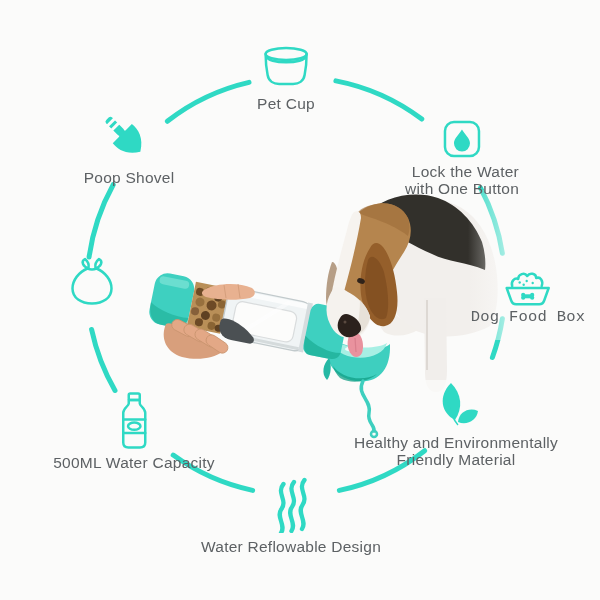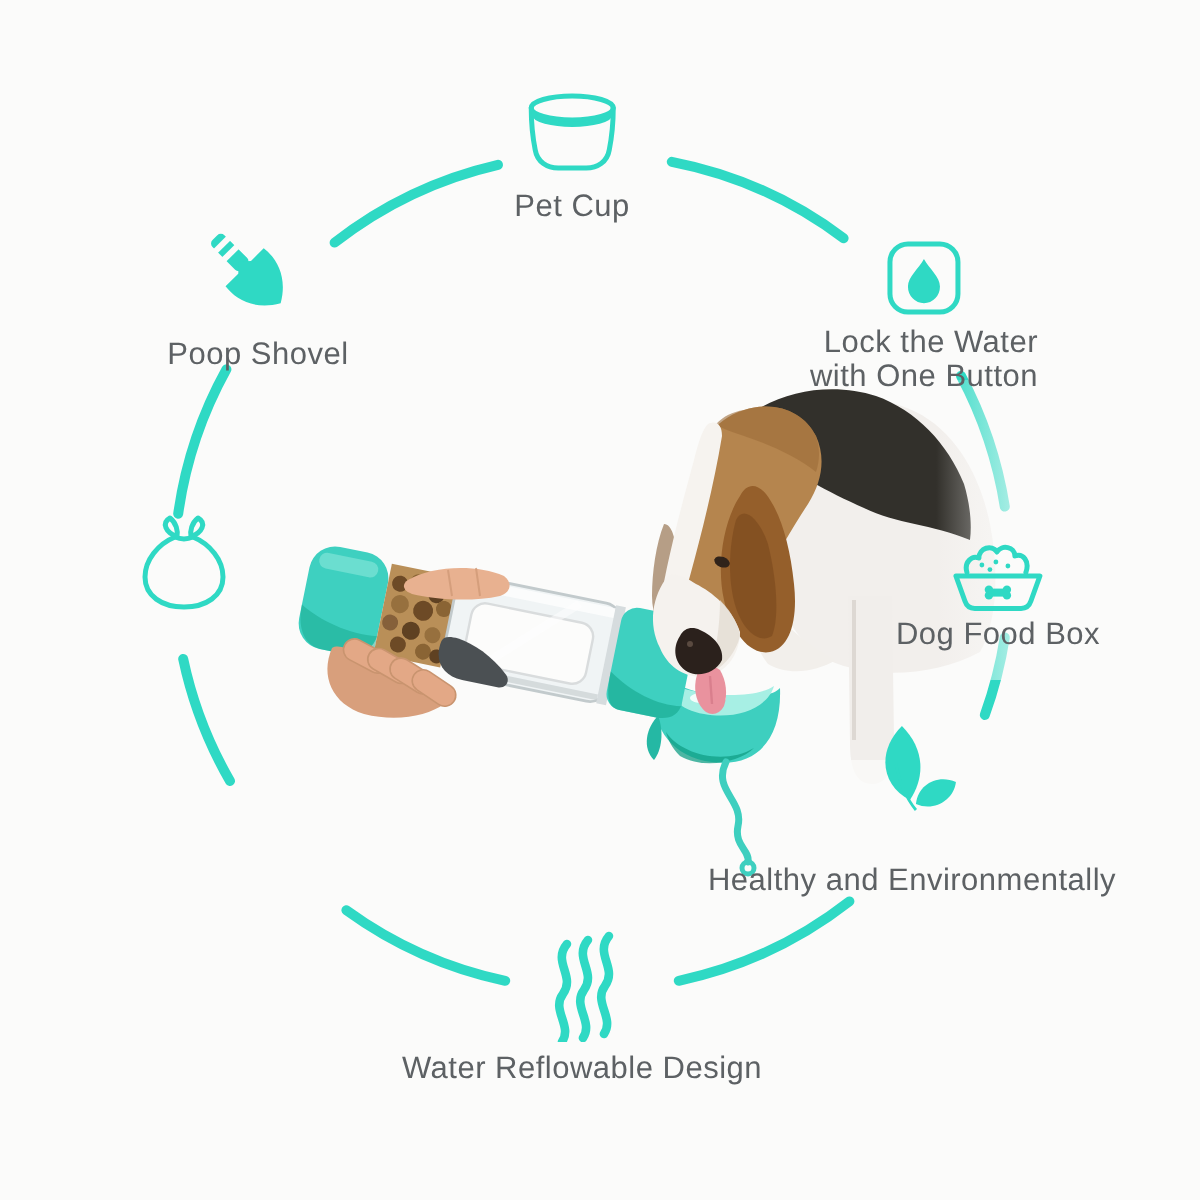--- a/index.html
+++ b/index.html
@@ -154,21 +154,21 @@
         <rect class="ic-stroke" x="-17" y="-17" width="34" height="34" rx="9"></rect>
         <path class="ic-fill" d="M0,-9.5 C2.8,-4.5 8,-0.5 8,4.2 A8,8.4 0 1 1 -8,4.2 C-8,-0.5 -2.8,-4.5 0,-9.5 Z"></path>
       </svg>
     </div>
     <div class="label" style="margin-top:4px;">
       <div>Lock the Water</div>
       <div>with One Button</div>
     </div>
   </div>
 
-  <div class="feature" style="left:499px;top:262px;">
+  <div class="feature" style="left:528px;top:262px;font-family:Liberation Mono, monospace;">
     <div class="icon">
       <svg width="48" height="44" viewBox="-24 -26 48 44">
         <path class="ic-stroke" d="M-21,0 L-16.5,12.5 C-15.7,14.9 -14,16.2 -11.6,16.2 L11.6,16.2 C14,16.2 15.7,14.9 16.5,12.5 L21,0 Z"></path>
         <path class="ic-stroke" d="M-15.5,-1.8 C-17,-7 -13,-10.5 -9.5,-9 C-9.5,-14 -3,-16 -0.5,-12 C2,-16 8.5,-14.5 8.5,-10 C12.5,-11.5 16,-7.5 14,-1.8"></path>
         <circle class="ic-fill" cx="-8" cy="-5.5" r="1.2"></circle>
           <circle class="ic-fill" cx="-1" cy="-7" r="1.2"></circle>
         <circle class="ic-fill" cx="5" cy="-5" r="1.2"></circle>
           <circle class="ic-fill" cx="-4" cy="-3.2" r="1.2"></circle>
         <g class="ic-fill">
           <circle cx="-4.5" cy="6.9" r="2.1"></circle>
@@ -177,48 +177,62 @@
             <circle cx="4.5" cy="9.7" r="2.1"></circle>
           <rect x="-4.5" y="6.3" width="9" height="4"></rect>
         </g>
       </svg>
     </div>
     <div class="label" style="margin-top:3px;">
       <div>Dog Food Box</div>
     </div>
   </div>
 
-  <div class="feature" style="left:456px;top:360px;gap:18px;">
+  <div class="feature" style="left:456px;top:380px;">
     <div class="icon">
       <svg width="54" height="48" viewBox="-27 -36 54 48">
         <path class="ic-fill" d="M-1,4 C-15,-3 -18,-20 -5,-33 C6,-22 7,-8 -1,4 Z"></path>
         <path class="ic-fill" d="M2,6 C3,-4 13,-9 22,-5 C21,4 11,10 2,6 Z"></path>
         <path d="M-8,-14 C-6,-4 -3,3 2,9" fill="none" stroke="#2fd9c4" stroke-width="1.4"></path>
       </svg>
     </div>
     <div class="label" style="margin-top:6px;">
       <div>Healthy and Environmentally</div>
-    </div>
-  </div>
-
-  <div class="feature" style="left:291px;top:465px;">
+      <div>Friendly Material</div>
+    </div>
+  </div>
+
+  <div class="feature" style="left:291px;top:477px;">
     <div class="icon">
       <svg width="40" height="56" viewBox="-9 -3 40 56">
         <g fill="none" stroke="#2fd9c4" stroke-width="4.3" stroke-linecap="round">
           <path transform="translate(0,4)" d="M3.5,0 C-4,9 8,16 1.5,25 C-4.5,33 6.5,41 1,49"></path>
           <path transform="translate(10.5,2)" d="M3.5,0 C-4,9 8,16 1.5,25 C-4.5,33 6.5,41 1,49"></path>
           <path transform="translate(21,0)" d="M3.5,0 C-4,9 8,16 1.5,25 C-4.5,33 6.5,41 1,49"></path>
         </g>
       </svg>
     </div>
     <div class="label" style="margin-top:5px;">
       <div>Water Reflowable Design</div>
     </div>
   </div>
 
+  <div class="feature" style="left:134px;top:392px;">
+    <div class="icon">
+      <svg width="30" height="60" viewBox="-15 -30 30 60">
+        <rect class="ic-stroke" x="-5.5" y="-28.5" width="11" height="6.5" rx="1.6"></rect>
+        <path class="ic-stroke" d="M-5.5,-22 L-5.5,-18.6 C-5.5,-16 -11,-13.8 -11,-9.2 L-11,20.5 C-11,23.6 -9,25.5 -5.8,25.5 L5.8,25.5 C9,25.5 11,23.6 11,20.5 L11,-9.2 C11,-13.8 5.5,-16 5.5,-18.6 L5.5,-22 Z"></path>
+        <path class="ic-stroke" d="M-11,-2.5 L11,-2.5 M-11,11 L11,11"></path>
+        <ellipse class="ic-stroke" cx="0" cy="4.2" rx="6.2" ry="3.6"></ellipse>
+      </svg>
+    </div>
+    <div class="label" style="margin-top:2px;">
+      <div>500ML Water Capacity</div>
+    </div>
+  </div>
 
   <div class="feature" style="left:92px;top:256px;">
     <div class="icon">
       <svg width="46" height="50" viewBox="-23 -26 46 50">
         <path class="ic-stroke" d="M-4.5,-13.5 C-13,-10 -19.5,-2 -19.5,6.5 C-19.5,16 -11,21.5 0,21.5 C11,21.5 19.5,16 19.5,6.5 C19.5,-2 13,-10 4.5,-13.5"></path>
         <path class="ic-stroke" d="M-4.5,-13.5 C-1.5,-12.2 1.5,-12.2 4.5,-13.5"></path>
         <path class="ic-stroke" d="M-3.5,-13.8 C-9,-15.5 -11.5,-20.5 -7,-23 C-3.8,-20.5 -3,-16.5 -3.5,-13.8 Z"></path>
         <path class="ic-stroke" d="M3.5,-13.8 C9,-15.5 11.5,-20.5 7,-23 C3.8,-20.5 3,-16.5 3.5,-13.8 Z"></path>
       </svg>
     </div>

